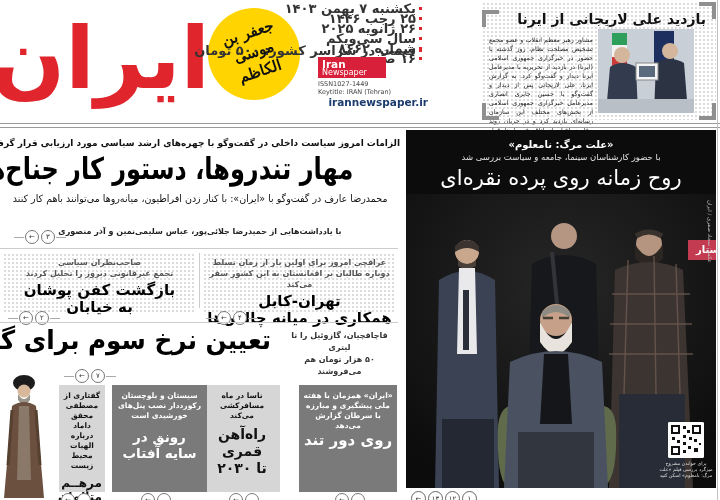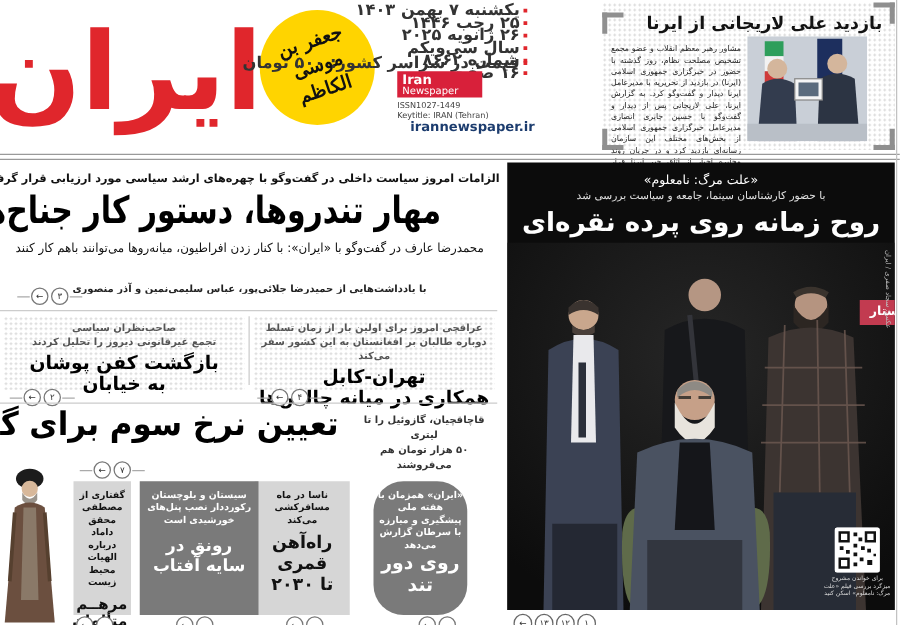--- a/index.html
+++ b/index.html
@@ -69,23 +69,23 @@
   .bbox.light{background:#d6d6d6;color:#111;}
   .bbk{font-size:7.5px;font-weight:bold;line-height:10px;}
   .bbh{font-weight:bold;line-height:1.2;margin-top:5px;}
   .bref{top:493px;display:flex;direction:ltr;}
   .bref .c{width:12px;height:12px;border:1px solid #777;border-radius:50%;background:#fff;margin:0 1px;
            display:flex;align-items:center;justify-content:center;font-size:6.5px;color:#333;}
   .bref .c.arrow::before{content:"←";font-size:6.5px;}
   
   .feature{left:406px;top:130px;width:310px;height:358px;background:#0c0c0c;overflow:hidden;
            text-align:center;color:#fff;}
-  .f-k1{margin-top:9px;font-size:10px;font-weight:normal;}
+  .f-k1{margin-top:9px;font-size:10px;font-weight:bold;}
   .f-k2{margin-top:2px;font-size:8.5px;color:#e3e3e3;}
-  .f-h{margin-top:4px;font-size:21px;font-weight:bold;white-space:nowrap;}
+  .f-h{margin-top:4px;font-size:21px;font-weight:normal;white-space:nowrap;}
   .f-photo{position:absolute;left:0;top:64px;width:310px;height:294px;}
   .f-tag{position:absolute;left:282px;top:110px;width:44px;height:20px;background:#c23b50;color:#fff;
          font-size:10px;font-weight:bold;line-height:20px;text-align:right;padding-right:5px;box-sizing:border-box;}
   .f-credit{position:absolute;right:3px;top:70px;writing-mode:vertical-rl;font-size:5.5px;color:#bdbdbd;}
   .f-qr{position:absolute;left:262px;top:292px;width:36px;height:36px;background:#fff;border-radius:2px;}
   .f-qrc{position:absolute;left:252px;top:331px;width:56px;font-size:4.8px;line-height:6px;color:#ddd;text-align:center;}
   .f-refs{left:410px;top:491px;display:flex;direction:ltr;}
   .f-refs .c{width:13px;height:13px;border:1px solid #666;border-radius:50%;background:#fff;margin:0 1px;
              display:flex;align-items:center;justify-content:center;font-size:7px;color:#333;}
   .f-refs .c.arrow::before{content:"←";font-size:7px;}
@@ -311,21 +311,21 @@
 
   <svg class="abs" style="left:0;top:370px;width:46px;height:130px;" viewBox="0 0 46 130">
     <ellipse cx="24" cy="13" rx="11" ry="8" fill="#1c1c1c"></ellipse>
     <circle cx="24" cy="21" r="6.5" fill="#d8b89a"></circle>
     <path d="M18 24 Q24 34 30 24 L30 30 Q24 38 18 30 Z" fill="#9a948c"></path>
     <path d="M4 128 L12 36 Q24 28 36 36 L44 128 Z" fill="#6b4f3f"></path>
     <path d="M19 36 L29 36 L31 110 L17 110 Z" fill="#8a7968"></path>
     <path d="M12 40 L8 95 M36 40 L40 95" stroke="#56402f" stroke-width="3"></path>
   </svg>
 
-  <div class="abs bbox dark" style="left:299px;width:75px;border-radius:24px;">
+  <div class="abs bbox dark" style="left:299px;width:98px;">
     <div class="bbk">«ایران» همزمان با هفته ملی پیشگیری و مبارزه با سرطان گزارش می‌دهد</div>
     <div class="bbh" style="font-size:15px;margin-top:0;">روی دور تند</div>
   </div>
   <div class="abs bbox light" style="left:204px;width:76px;">
     <div class="bbk">ناسا در ماه مسافرکشی می‌کند</div>
     <div class="bbh" style="font-size:14px;">راه‌آهن</div>
     <div class="bbh" style="font-size:14px;margin-top:0;">قمری</div>
     <div class="bbh" style="font-size:14px;margin-top:0;">تا ۲۰۳۰</div>
   </div>
   <div class="abs bbox dark" style="left:112px;width:95px;">

